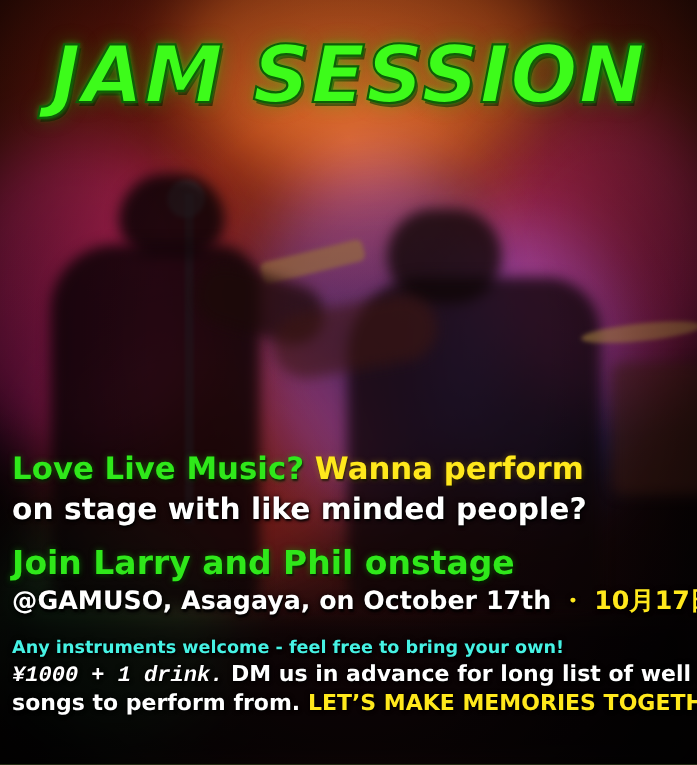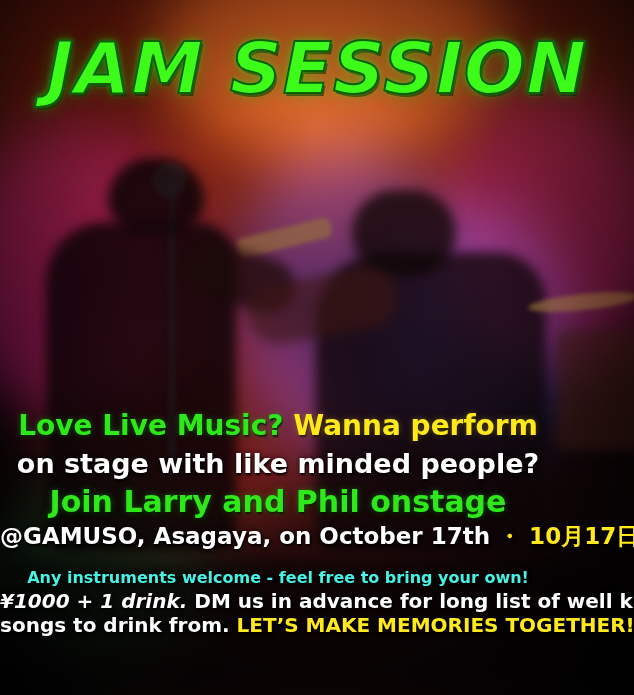--- a/index.html
+++ b/index.html
@@ -97,51 +97,50 @@
     -webkit-text-stroke: 2px #0d5f07;
     text-shadow:
       0 0 6px rgba(40,255,20,0.55),
       0 0 18px rgba(20,200,10,0.40),
       2px 3px 0 rgba(0,0,0,0.55);
     white-space: nowrap;
   }
 
   .lines {
     position: absolute;
-    left: 0;
+    left: 11px;
     width: 556px;
     top: 410px;
-    text-align: center;
   }
 
   .ln {
     font-family: "DejaVu Sans", sans-serif;
     font-weight: bold;
     line-height: 1.16;
     white-space: nowrap;
   }
 
   .ln1 { font-size: 28px; margin-bottom: 6px; }
-  .ln2 { font-size: 27px; color: #ffffff; margin-bottom: 5px;
+  .ln2 { font-size: 27px; color: #ffffff; margin-bottom: 16px;
          text-shadow: 0 0 5px rgba(0,0,0,0.8), 1px 2px 2px rgba(0,0,0,0.85); }
   .ln3 { font-size: 30px; color: #2fe81a; margin-bottom: 3px;
          text-shadow: 0 0 6px rgba(20,180,10,0.5), 1px 2px 2px rgba(0,0,0,0.8); }
   .ln4 { font-size: 23px; margin-bottom: 20px; }
   .ln5 { font-size: 16px; color: #46f2e4; margin-bottom: 2px;
          text-shadow: 0 0 5px rgba(0,0,0,0.85), 1px 1px 2px rgba(0,0,0,0.9); }
   .ln6 { font-size: 20px; color: #ffffff; margin-bottom: 1px;
          text-shadow: 0 0 5px rgba(0,0,0,0.85), 1px 1px 2px rgba(0,0,0,0.9); }
   .ln7 { font-size: 20px; color: #ffffff;
          text-shadow: 0 0 5px rgba(0,0,0,0.85), 1px 1px 2px rgba(0,0,0,0.9); }
 
   .c-green  { color: #2fe81a; text-shadow: 0 0 6px rgba(20,180,10,0.5), 1px 2px 2px rgba(0,0,0,0.8); }
   .c-yellow { color: #ffe81c; text-shadow: 0 0 6px rgba(180,150,10,0.45), 1px 2px 2px rgba(0,0,0,0.8); }
   .c-white  { color: #ffffff; text-shadow: 0 0 5px rgba(0,0,0,0.8), 1px 2px 2px rgba(0,0,0,0.85); }
   .c-yellow2{ color: #ffe81c; text-shadow: 0 0 5px rgba(0,0,0,0.8), 1px 1px 2px rgba(0,0,0,0.85); }
-  .italic   { font-style: italic; }
+  .italic   { font-style: italic; font-family: Liberation Mono, monospace; }
 </style>
 </head>
 <body>
 
 <div id="poster">
 
   <div class="photo">
     <div class="bg-base"></div>
 
     <div class="glow glow-orange-t"></div>
@@ -186,18 +185,18 @@
         <span class="c-white">@GAMUSO, Asagaya, on October 17th</span><span class="c-yellow2"> ・ 10月17日</span>
       </div>
 
       <div class="ln ln5">Any instruments welcome - feel free to bring your own!</div>
 
       <div class="ln ln6">
         <span class="italic">¥1000 + 1 drink.</span><span> DM us in advance for long list of well known</span>
       </div>
 
       <div class="ln ln7">
-        <span>songs to drink from. </span><span class="c-yellow2">LET’S MAKE MEMORIES TOGETHER!</span>
+        <span>songs to perform from. </span><span class="c-yellow2">LET’S MAKE MEMORIES TOGETHER!</span>
       </div>
 
     </div>
   </div>
 </div>
 
 </body></html>

